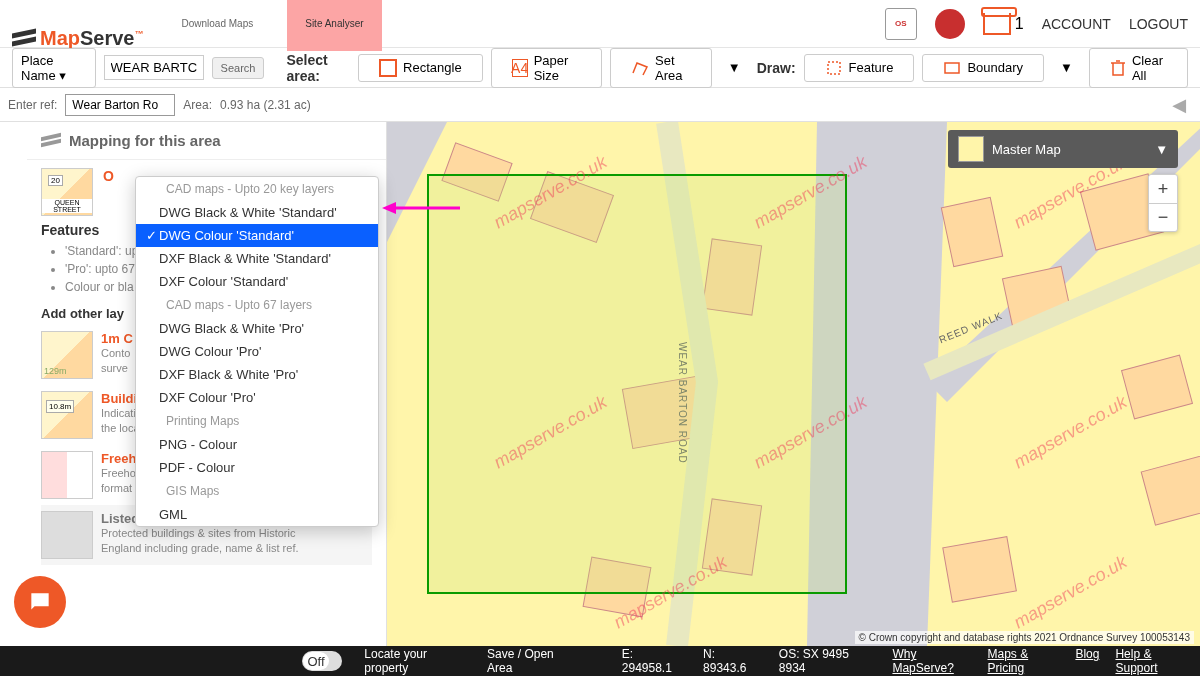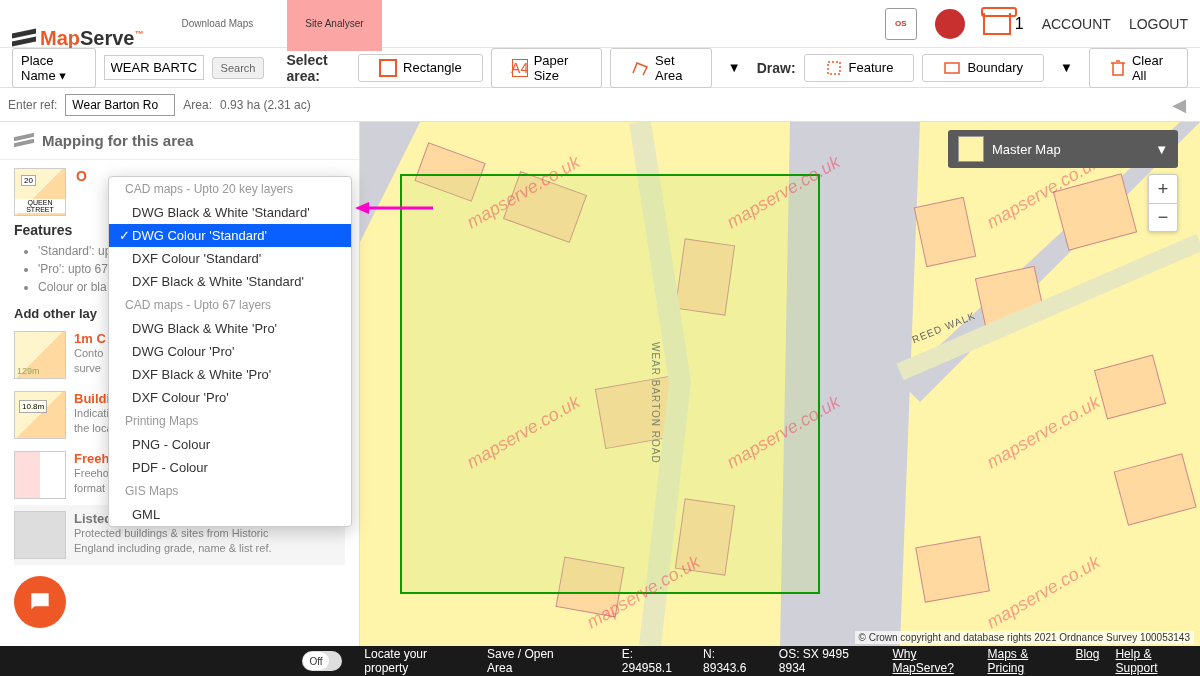--- a/index.html
+++ b/index.html
@@ -39,21 +39,21 @@
 .tb-btn-poly svg { width:18px; height:18px; }
 .tb-caret { padding: 4px 8px; cursor: pointer; }
 .tb-clear-icon { width:16px; height:18px; color:#ee5827; display:flex; align-items:center; justify-content:center; }
 
 
 .refbar { height: 34px; display: flex; align-items: center; padding: 0 8px; gap: 8px; font-size: 12px; color: #666; border-bottom: 1px solid #e0e0e0; }
 .refbar input { padding: 3px 6px; border: 1px solid #999; width: 110px; font-size: 12px; }
 .refbar .caret-left { margin-left: auto; font-size: 18px; color: #aaa; padding: 0 6px; cursor:pointer;}
 
 
-.main { display: flex; height: 524px; }
+.main { display: flex; height: 524px; margin-left: 27px; }
 .sidebar { width: 360px; background: #fff; border-right: 1px solid #e0e0e0; position: relative; overflow: visible; }
 .side-title { display: flex; align-items: center; gap: 8px; padding: 10px 14px; font-size: 15px; font-weight: bold; color: #666; border-bottom: 1px solid #eee; }
 .side-title-icon { width: 20px; height: 16px; position: relative; }
 .side-title-icon::before, .side-title-icon::after { content:''; position:absolute; width:20px; height:4px; background:#999; transform:skewY(-12deg);}
 .side-title-icon::before { top:2px;} .side-title-icon::after { top:8px; }
 
 .sect { padding: 8px 14px; }
 .sect-heading-row { display:flex; align-items:flex-start; gap:10px;}
 .thumb { width: 52px; height: 48px; background: linear-gradient(135deg, #fff5cc 50%, #ffd9a0 50%); border:1px solid #ccc; flex-shrink:0; position:relative; font-size:8px;}
 .thumb.contour::before { content:'129m'; position:absolute; bottom:2px; left:2px; font-size:9px; color:#8a6; }
@@ -65,21 +65,21 @@
 .layer-row { display:flex; gap:8px; padding:6px 0; align-items:flex-start;}
 .layer-txt { flex:1; }
 .layer-title { color:#ee5827; font-weight:bold; font-size:13px;}
 .layer-title.grey { color:#777; }
 .layer-desc { color:#888; font-size:11px; line-height:1.4;}
 .layer-price { font-weight:bold; font-size:13px; color:#333; white-space:nowrap;}
 .layer-chk { width:14px; height:14px; border:1px solid #999; margin-top:2px; cursor:pointer;}
 
 
 .dd-menu { position:absolute; top:54px; left:108px; width:244px; background:#fff; border:1px solid #ccc; border-radius:4px; box-shadow:0 4px 18px rgba(0,0,0,0.22); z-index:50; font-size:13px; }
-.dd-group { color:#999; padding: 5px 16px; font-size:12px; }
+.dd-group { color:#999; padding: 5px 30px; font-size:12px; }
 .dd-item { padding: 4px 12px 4px 23px; color:#333; cursor:pointer; position:relative;}
 .dd-item.selected { background:#0a60ff; color:#fff;}
 .dd-item.selected::before { content:'✓'; position:absolute; left:10px;}
 .dd-arrow { position:absolute; top:74px; left:355px; z-index:51; }
 
 
 .map-area { flex:1; position:relative; background: linear-gradient(135deg, #fff5aa 0%, #fff5aa 40%, #ccd 40%, #ccd 48%, #fff5aa 48%, #fff5aa 100%); overflow:hidden;}
 .map-svg { position:absolute; inset:0; width:100%; height:100%;}
 .sel-rect { position:absolute; top:52px; left:40px; width:420px; height:420px; border:2px solid #0a9b00; background:rgba(200,230,120,0.25);}
 .wm { position:absolute; color:#e35; opacity:0.45; font-size:18px; transform:rotate(-30deg); pointer-events:none; font-style:italic;}
@@ -91,21 +91,21 @@
 .attrib { position:absolute; bottom:2px; right:6px; font-size:10px; color:#333; background:rgba(255,255,255,0.7); padding:1px 4px;}
 .road-label { position:absolute; color:#666; font-size:10px; letter-spacing:1px;}
 
 
 .chat-fab { position:absolute; bottom:48px; left:14px; width:52px; height:52px; background:#ee5827; border-radius:50%; display:flex; align-items:center; justify-content:center; z-index:60; cursor:pointer;}
 .chat-fab svg { width:26px; height:26px; fill:#fff;}
 
 
 .footer { position:absolute; bottom:0; left:0; width:100%; height:30px; background:#1a1a1a; color:#fff; display:flex; align-items:center; padding:0 12px; font-size:12px; gap:22px;}
 .toggle { display:flex; align-items:center; background:#ddd; border-radius:12px; width:44px; height:20px; position:relative;}
-.toggle-knob { width:26px; height:18px; background:#fff; border-radius:10px; position:absolute; left:1px; font-size:10px; display:flex; align-items:center; justify-content:center; color:#333;}
+.toggle-knob { width:26px; height:18px; background:#fff; border-radius:10px; position:absolute; left:1px; font-size:13px; display:flex; align-items:center; justify-content:center; color:#333;}
 .footer .locate { margin-left: 290px;}
 .footer a { color:#fff; text-decoration:underline; cursor:pointer;}
 .footer .right-links { margin-left:auto; display:flex; gap:16px;}
 .footer .coord { margin-left: 26px;}
 </style>
 </head>
 <body>
 
 <div class="header">
   <div class="logo">
@@ -243,22 +243,22 @@
         </div>
         <div class="layer-price">+£9.88</div>
         <div class="layer-chk"></div>
       </div>
     </div>
 
     <div class="dd-menu">
       <div class="dd-group">CAD maps - Upto 20 key layers</div>
       <div class="dd-item">DWG Black &amp; White 'Standard'</div>
       <div class="dd-item selected">DWG Colour 'Standard'</div>
+      <div class="dd-item">DXF Black &amp; White 'Standard'</div>
       <div class="dd-item">DXF Colour 'Standard'</div>
-      <div class="dd-item">DXF Black &amp; White 'Standard'</div>
       <div class="dd-group">CAD maps - Upto 67 layers</div>
       <div class="dd-item">DWG Black &amp; White 'Pro'</div>
       <div class="dd-item">DWG Colour 'Pro'</div>
       <div class="dd-item">DXF Black &amp; White 'Pro'</div>
       <div class="dd-item">DXF Colour 'Pro'</div>
       <div class="dd-group">Printing Maps</div>
       <div class="dd-item">PNG - Colour</div>
       <div class="dd-item">PDF - Colour</div>
       <div class="dd-group">GIS Maps</div>
       <div class="dd-item">GML</div>

